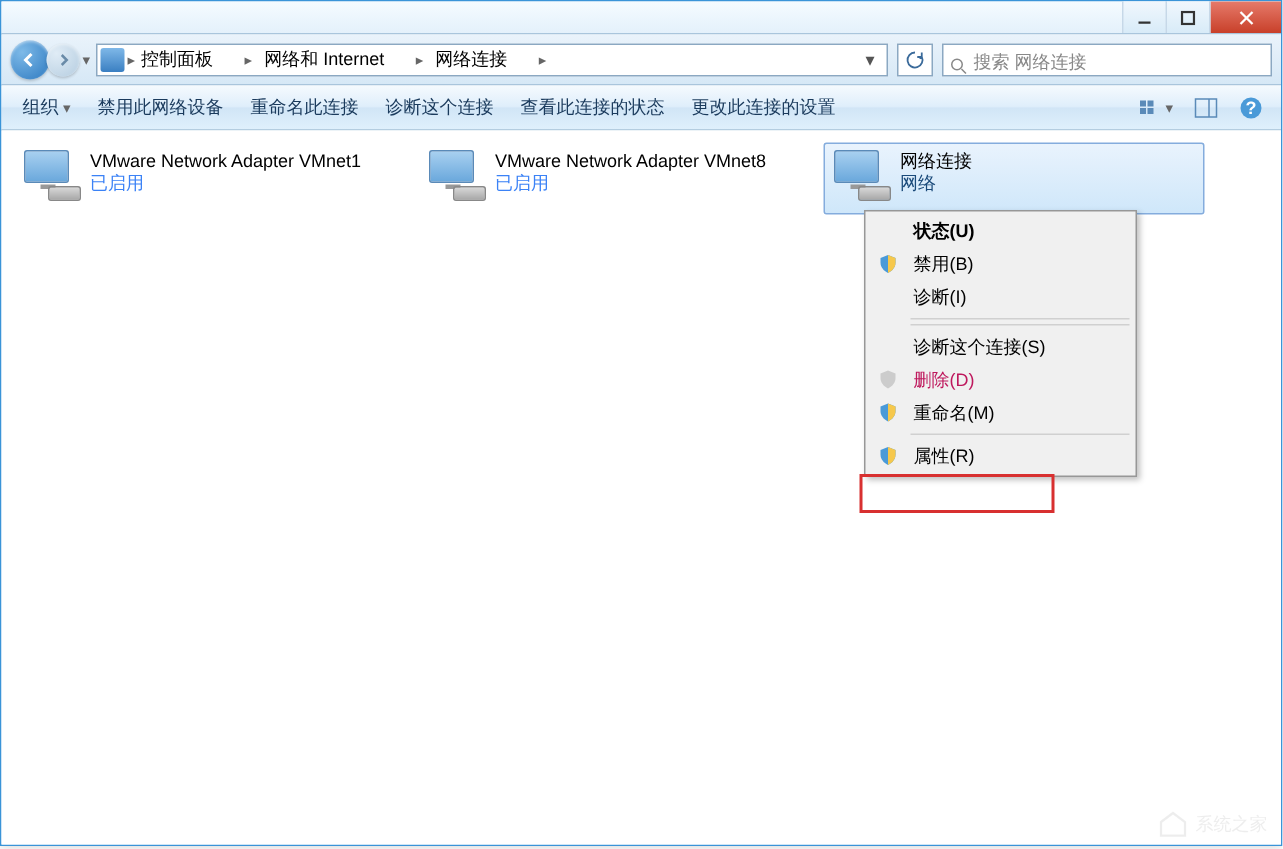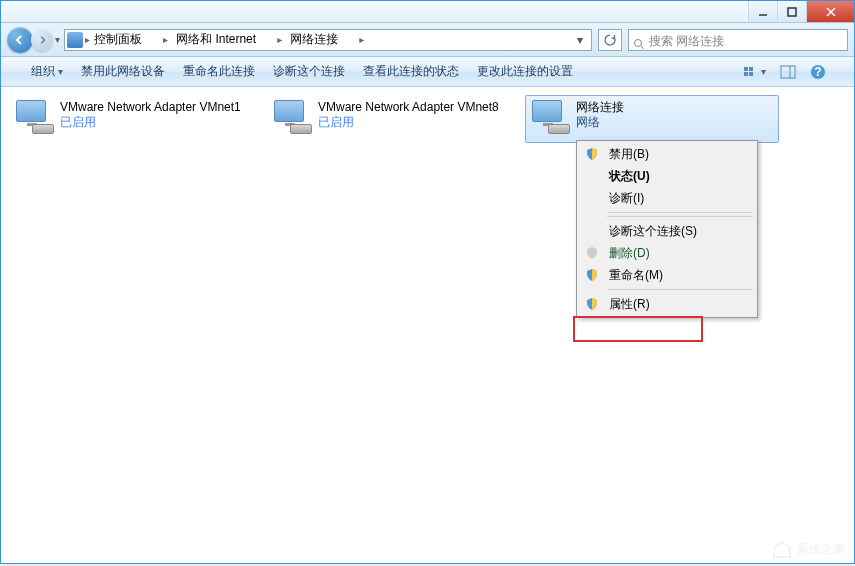--- a/index.html
+++ b/index.html
@@ -14,38 +14,38 @@
 .nav-circle{width:26px;height:26px;border-radius:50%;background:radial-gradient(circle at 30% 30%,#7ebae8,#2d79c0);display:flex;align-items:center;justify-content:center;color:#fff;box-shadow:inset 0 1px 2px rgba(255,255,255,.5),0 1px 2px rgba(0,0,0,.2)}
 .nav-circle.fwd{width:22px;height:22px;background:radial-gradient(circle at 30% 30%,#e0ecf6,#b5cde0);color:#6a8ba8;margin-left:-2px}
 .addr{flex:1;height:22px;background:#fff;border:1px solid #8ba8c2;display:flex;align-items:center;padding:0 2px}
 .addr-icon{width:16px;height:16px;background:linear-gradient(#7fb8e8,#3a7fc2);border-radius:2px;margin-right:2px}
 .crumb{padding:0 4px;display:flex;align-items:center;gap:21px;height:100%}
 .chev{color:#666;font-size:10px}
 .addr-drop{margin-left:auto;padding:0 6px;color:#555}
 .refresh-btn{width:24px;height:22px;border:1px solid #8ba8c2;background:#fff;display:flex;align-items:center;justify-content:center;margin-left:2px}
 .search{width:220px;height:22px;border:1px solid #8ba8c2;background:#fff;display:flex;align-items:flex-end;padding:0 4px;color:#888;margin-left:2px}
 .search svg{margin-right:4px}
-.toolbar{height:30px;background:linear-gradient(#f5fafe,#dfeefb 48%,#d1e5f6 52%,#dff0fc);border-bottom:1px solid #b4cde0;display:flex;align-items:center;padding:0 24px;gap:6px}
+.toolbar{height:30px;background:linear-gradient(#f5fafe,#dfeefb 48%,#d1e5f6 52%,#dff0fc);border-bottom:1px solid #b4cde0;display:flex;align-items:center;padding:0 8px;gap:6px}
 .tb-item{padding:4px 6px;color:#1a3a5c;display:flex;align-items:center;gap:3px;border-radius:2px}
 .tb-sep{flex:1}
 .tb-iconbtn{padding:2px 4px;display:flex;align-items:center;color:#2a5a8a}
-.content{position:relative;height:476px;background:#fff;padding:8px;display:flex;flex-wrap:wrap;align-content:flex-start;gap:4px}
+.content{position:relative;height:476px;background:#fff;padding:8px;display:flex;flex-wrap:wrap;align-content:flex-start;gap:16px}
 .item{width:254px;height:48px;display:flex;align-items:flex-start;padding:2px;border:1px solid transparent;border-radius:2px}
 .item.sel{background:linear-gradient(#e9f3fd,#cfe7fa);border-color:#84acdd}
 .it-icon{width:48px;height:40px;position:relative;flex-shrink:0}
 .monitor{position:absolute;left:4px;top:2px;width:30px;height:22px;background:linear-gradient(#a8d0f0,#6aa8dc);border:1px solid #5a8ab8;border-radius:2px}
 .monitor:after{content:"";position:absolute;left:10px;top:22px;width:10px;height:3px;background:#999}
 .cable{position:absolute;left:20px;top:26px;width:22px;height:10px;background:linear-gradient(#d8d8d8,#a8a8a8);border:1px solid #888;border-radius:2px}
 .it-txt{display:flex;flex-direction:column;line-height:15px;padding-top:2px}
 .it-name{color:#000}
 .it-sub{color:#3b82f6}
 .it-sub.sel{color:#1a4a7a}
 .ctx{position:absolute;left:576px;top:140px;width:182px;background:#f0f0f0;border:1px solid #979797;box-shadow:2px 2px 4px rgba(0,0,0,.25);padding:2px}
 .ctx-item{height:22px;display:flex;align-items:center;padding:0 8px 0 30px;position:relative;color:#000}
-.ctx-item.dis{color:#14532d}
+.ctx-item.dis{color:#be185d}
 .ctx-shield{position:absolute;left:6px;width:14px;height:14px}
 .ctx-sep{height:1px;background:#d0d0d0;margin:3px 2px 3px 28px}
 .highlight{position:absolute;left:573px;top:316px;width:130px;height:26px;border:2px solid #d83030;pointer-events:none;z-index:10}
 .shield-svg{width:14px;height:14px}
 .watermark{position:absolute;right:10px;bottom:6px;color:#ddd;font-size:16px;font-family:SimHei;opacity:.5;display:flex;align-items:center;gap:4px}
 </style>
 </head>
 <body>
 
 <div class="window">
@@ -176,29 +176,29 @@
         </div>
       <div class="it-txt">
         <span class="it-name">网络连接</span>
         <span class="it-sub sel">网络</span>
       </div>
     </div>
   </div>
 
   <div class="ctx">
     <div class="ctx-item">
+        <b>状态(U)</b>
+      </div>
+    <div class="ctx-item">
       <svg class="ctx-shield shield-svg" viewBox="0 0 14 14">
           <path d="M7 1l5 2v3c0 3-2 5.5-5 7-3-1.5-5-4-5-7V3z" fill="#4a9ad8"></path>
           <path d="M7 1l5 2v3c0 3-2 5.5-5 7V1z" fill="#f6c84c"></path>
         </svg>
       <span>禁用(B)</span>
     </div>
-    <div class="ctx-item">
-        <b>状态(U)</b>
-      </div>
     <div class="ctx-item">
         <span>诊断(I)</span>
       </div>
     <div class="ctx-sep"></div>
     <div class="ctx-sep"></div>
     <div class="ctx-item">
         <span>诊断这个连接(S)</span>
       </div>
     <div class="ctx-item dis">
       <svg class="ctx-shield shield-svg" viewBox="0 0 14 14">

